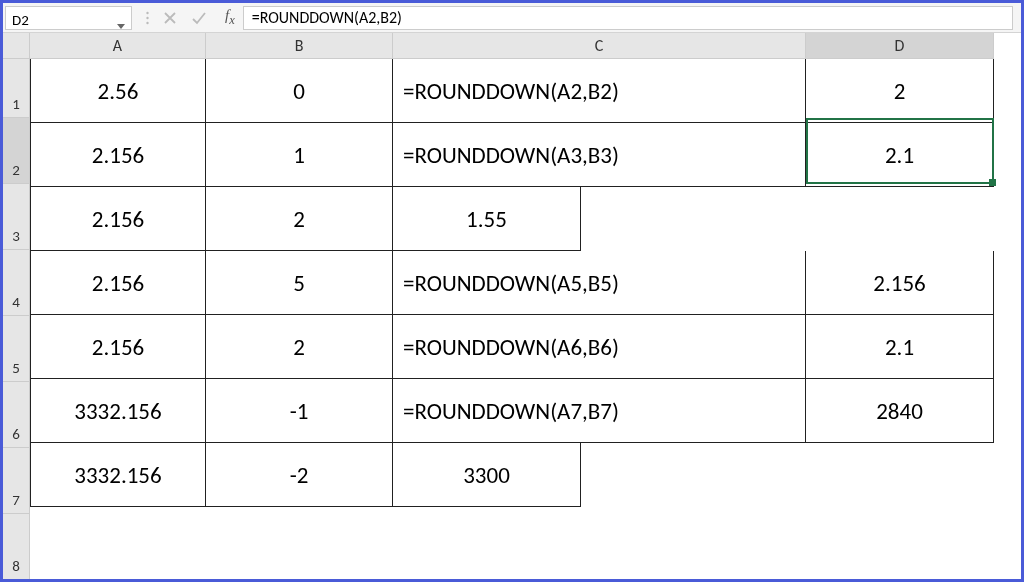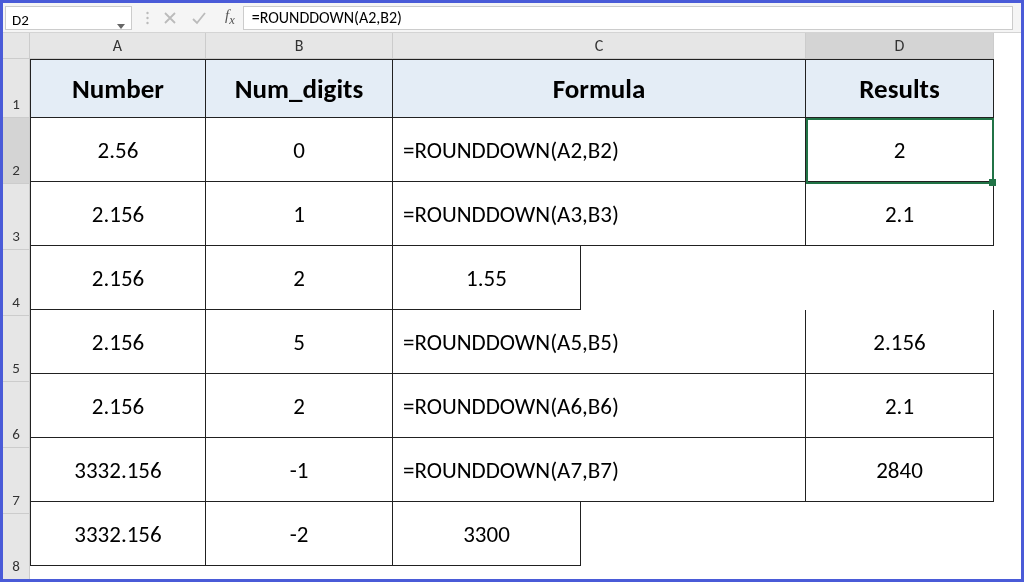--- a/index.html
+++ b/index.html
@@ -226,34 +226,20 @@
         </div>
       <div class="col-header col-C">
           <span>C</span>
         </div>
       <div class="col-header col-D active">
           <span>D</span>
         </div>
     </div>
 
     <div class="grid-rows">
-      <div class="data-row header-row">
-        <div class="cell col-A first-col">
-            <span>Number</span>
-          </div>
-        <div class="cell col-B">
-            <span>Num_digits</span>
-          </div>
-        <div class="cell col-C">
-            <span>Formula</span>
-          </div>
-        <div class="cell col-D">
-            <span>Results</span>
-          </div>
-      </div>
       <div class="data-row body-row">
         <div class="cell col-A first-col center">
             <span>2.56</span>
           </div>
         <div class="cell col-B center">
             <span>0</span>
           </div>
         <div class="cell col-C left">
             <span>=ROUNDDOWN(A2,B2)</span>
           </div>

